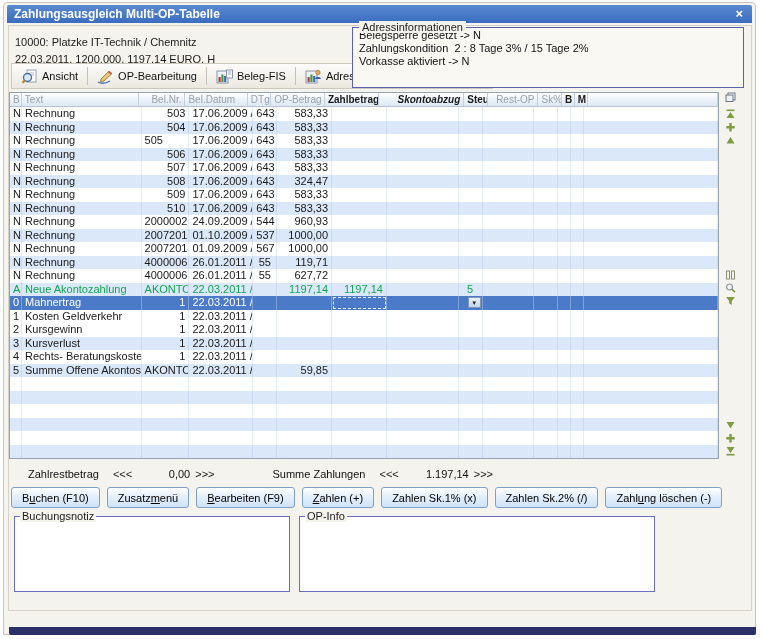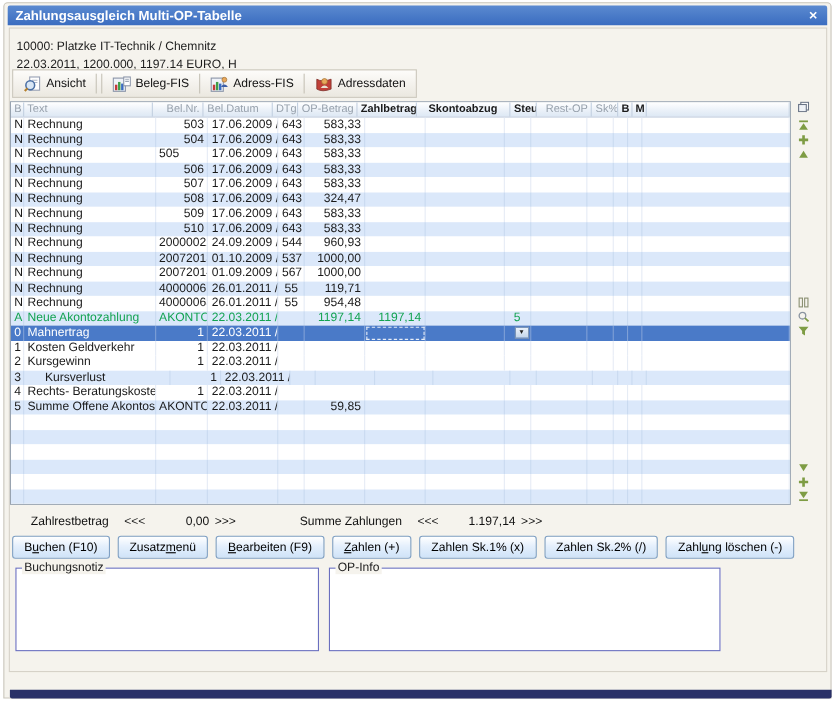--- a/index.html
+++ b/index.html
@@ -86,20 +86,30 @@
                 <rect x="6" y="1" width="9" height="12" fill="#fefefe" stroke="#97a0b4"></rect>
                 <line x1="8" y1="4" x2="13" y2="4" stroke="#aeb6c6"></line>
                 <line x1="8" y1="6" x2="13" y2="6" stroke="#aeb6c6"></line>
                 <circle cx="6.5" cy="8.5" r="4" fill="#d8e6f5" stroke="#4a6fa5" stroke-width="1.4"></circle>
                 <line x1="1.5" y1="13.8" x2="4" y2="11.3" stroke="#b5812f" stroke-width="2"></line>
               </svg>
             </span>
             <span class="tlabel">Ansicht</span>
           </button>
           <span class="tsep"></span>
+          <button class="tbtn">
+            <span class="ticon">
+              <svg viewBox="0 0 17 15">
+                <path d="M1 13 q5 3 12 -1" fill="none" stroke="#3f6fbf" stroke-width="1.4"></path>
+                <path d="M4 10 L12 2 L15 4.5 L7 12 L3.5 13 Z" fill="#e9c878" stroke="#8a6d2f" stroke-width="0.8"></path>
+                <path d="M12 2 L15 4.5 L13.8 5.6 L10.8 3.1 Z" fill="#c9564a"></path>
+              </svg>
+            </span>
+            <span class="tlabel">OP-Bearbeitung</span>
+          </button>
           <span class="tsep"></span>
           <button class="tbtn">
             <span class="ticon">
               <svg viewBox="0 0 17 15">
                 <rect x="1" y="2" width="11" height="12" fill="#eef2f8" stroke="#8a94a8"></rect>
                 <rect x="2.5" y="8" width="2.2" height="5" fill="#c23a3a"></rect>
                 <rect x="5.3" y="5.5" width="2.2" height="7.5" fill="#3f9e48"></rect>
                 <rect x="8.1" y="7" width="2.2" height="6" fill="#3b6cc0"></rect>
                 <rect x="10.5" y="1" width="6" height="8" fill="#ffffff" stroke="#8a94a8"></rect>
                 <line x1="11.8" y1="3" x2="15.2" y2="3" stroke="#9aa4b4"></line>
@@ -128,31 +138,37 @@
               <svg viewBox="0 0 17 15">
                 <path d="M2 12 q5 3 13 0 L15 3 q-8 3 -13 0 Z" fill="#c04038" stroke="#7c2a24" stroke-width="0.7"></path>
                 <circle cx="9" cy="5" r="2.6" fill="#e8a85c" stroke="#9c6a28" stroke-width="0.6"></circle>
                 <path d="M5.5 11 q3.5 -4.5 7 0 Z" fill="#e8e2d2"></path>
               </svg>
             </span>
             <span class="tlabel">Adressdaten</span>
           </button>
         </div>
 
+      <div class="addrbox">
+        <div class="addrtitle">Adressinformationen</div>
+        <div class="addrline">Belegsperre gesetzt -&gt; N</div>
+        <div class="addrline">Zahlungskondition  2 : 8 Tage 3% / 15 Tage 2%</div>
+        <div class="addrline">Vorkasse aktiviert -&gt; N</div>
+      </div>
 
       <div class="gridwrap" id="grid">
           <div class="ghead">
             <div class="hcell" style="width: 12px; text-align: left;">B</div>
             <div class="hcell" style="width: 120px; text-align: left;">Text</div>
             <div class="hcell" style="width: 48px; text-align: right;">Bel.Nr.</div>
             <div class="hcell" style="width: 64px; text-align: left;">Bel.Datum</div>
             <div class="hcell" style="width: 24px; text-align: center;">DTg</div>
             <div class="hcell" style="width: 55px; text-align: right;">OP-Betrag</div>
             <div class="hcell strong" style="width: 55px; text-align: right;">Zahlbetrag</div>
-            <div class="hcell strong" style="width: 88px; text-align: center;">Skontoabzug</div>
+            <div class="hcell strong" style="width: 88px; text-align: right; font-style: italic;">Skontoabzug</div>
             <div class="hcell strong" style="width: 24px; text-align: center;">Steue</div>
             <div class="hcell" style="width: 52px; text-align: right;">Rest-OP</div>
             <div class="hcell" style="width: 24px; text-align: right;">Sk%</div>
             <div class="hcell strong" style="width: 13px; text-align: left;">B</div>
             <div class="hcell strong" style="width: 13px; text-align: left;">M</div>
             <div class="hcell" style="width: 134px; text-align: left;"></div>
           </div>
           <div class="grow">
             <div class="gcell" style="width: 12px; text-align: left;">N</div>
             <div class="gcell" style="width: 120px; text-align: left;">Rechnung</div>
@@ -344,21 +360,21 @@
             <div class="gcell" style="width: 13px; text-align: left;"></div>
             <div class="gcell" style="width: 13px; text-align: left;"></div>
             <div class="gcell" style="width: 134px; text-align: left;"></div>
           </div>
           <div class="grow">
             <div class="gcell" style="width: 12px; text-align: left;">N</div>
             <div class="gcell" style="width: 120px; text-align: left;">Rechnung</div>
             <div class="gcell" style="width: 48px; text-align: right;">40000063</div>
             <div class="gcell" style="width: 64px; text-align: left;">26.01.2011 /Mi</div>
             <div class="gcell" style="width: 24px; text-align: center;">55</div>
-            <div class="gcell" style="width: 55px; text-align: right;">954,48</div>
+            <div class="gcell" style="width: 55px; text-align: right;">627,72</div>
             <div class="gcell" style="width: 55px; text-align: right;"></div>
             <div class="gcell" style="width: 72px; text-align: right;"></div>
             <div class="gcell" style="width: 24px; text-align: center;"></div>
             <div class="gcell" style="width: 52px; text-align: right;"></div>
             <div class="gcell" style="width: 24px; text-align: right;"></div>
             <div class="gcell" style="width: 13px; text-align: left;"></div>
             <div class="gcell" style="width: 13px; text-align: left;"></div>
             <div class="gcell" style="width: 134px; text-align: left;"></div>
           </div>
           <div class="grow alt green">
@@ -422,21 +438,21 @@
             <div class="gcell" style="width: 72px; text-align: right;"></div>
             <div class="gcell" style="width: 24px; text-align: center;"></div>
             <div class="gcell" style="width: 52px; text-align: right;"></div>
             <div class="gcell" style="width: 24px; text-align: right;"></div>
             <div class="gcell" style="width: 13px; text-align: left;"></div>
             <div class="gcell" style="width: 13px; text-align: left;"></div>
             <div class="gcell" style="width: 134px; text-align: left;"></div>
           </div>
           <div class="grow alt">
             <div class="gcell" style="width: 12px; text-align: left;">3</div>
-            <div class="gcell" style="width: 120px; text-align: left; margin-left: 16px;">Kursverlust</div>
+            <div class="gcell" style="width: 120px; text-align: left;">Kursverlust</div>
             <div class="gcell" style="width: 48px; text-align: right;">1</div>
             <div class="gcell" style="width: 64px; text-align: left;">22.03.2011 /Di</div>
             <div class="gcell" style="width: 24px; text-align: center;"></div>
             <div class="gcell" style="width: 55px; text-align: right;"></div>
             <div class="gcell" style="width: 55px; text-align: right;"></div>
             <div class="gcell" style="width: 72px; text-align: right;"></div>
             <div class="gcell" style="width: 24px; text-align: center;"></div>
             <div class="gcell" style="width: 52px; text-align: right;"></div>
             <div class="gcell" style="width: 24px; text-align: right;"></div>
             <div class="gcell" style="width: 13px; text-align: left;"></div>

